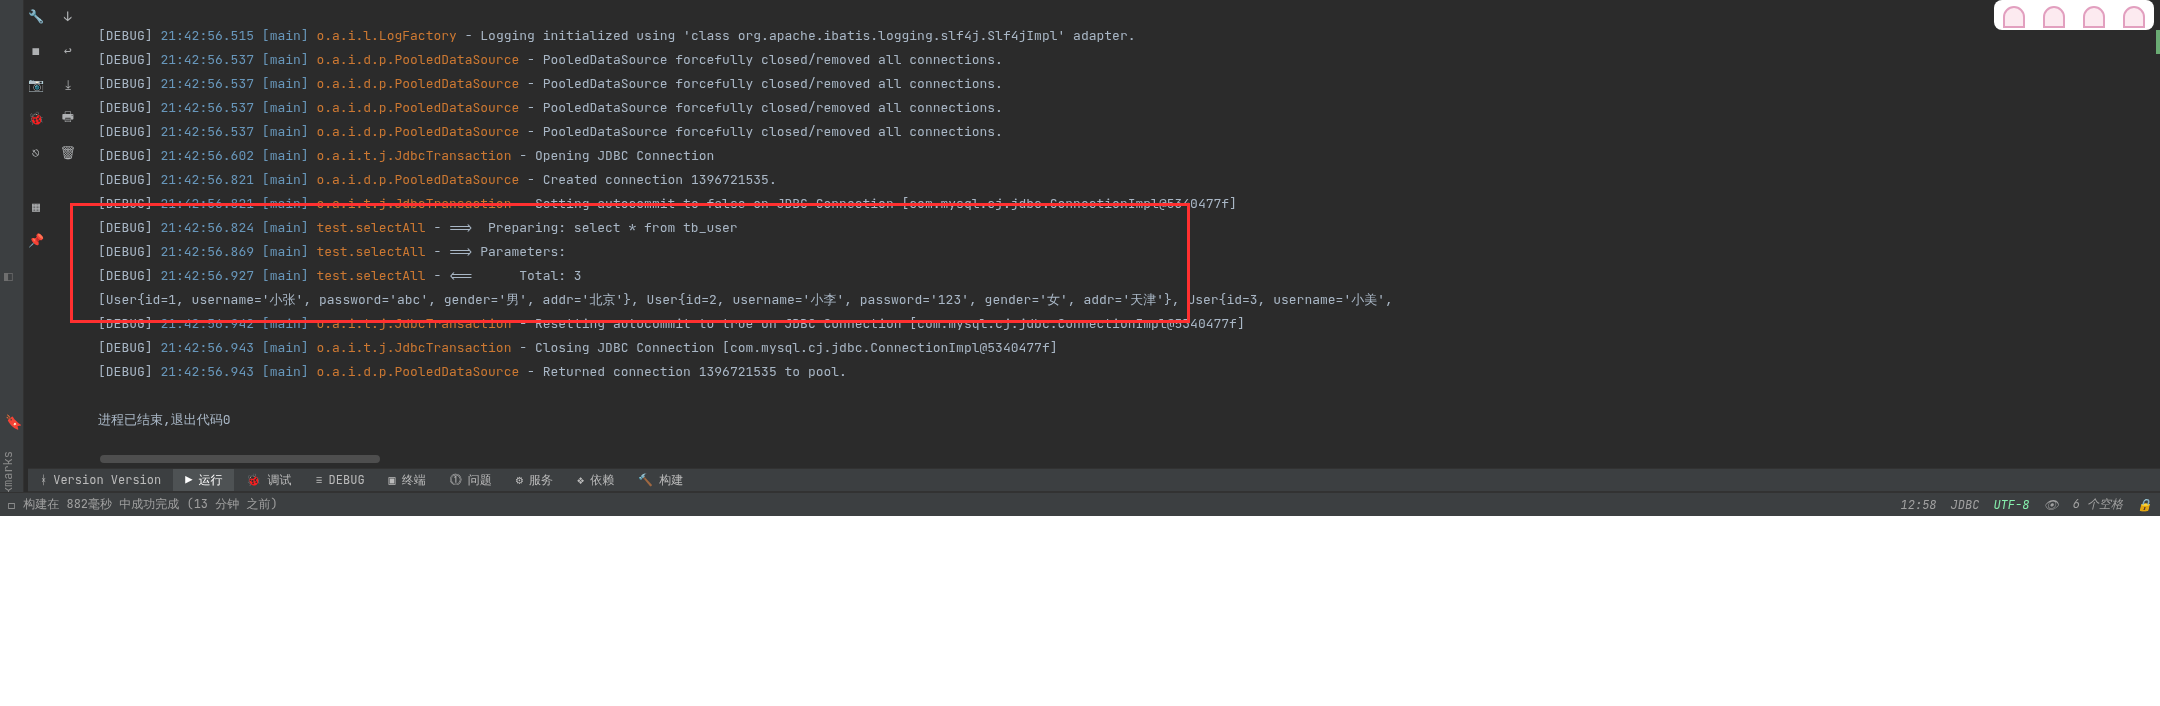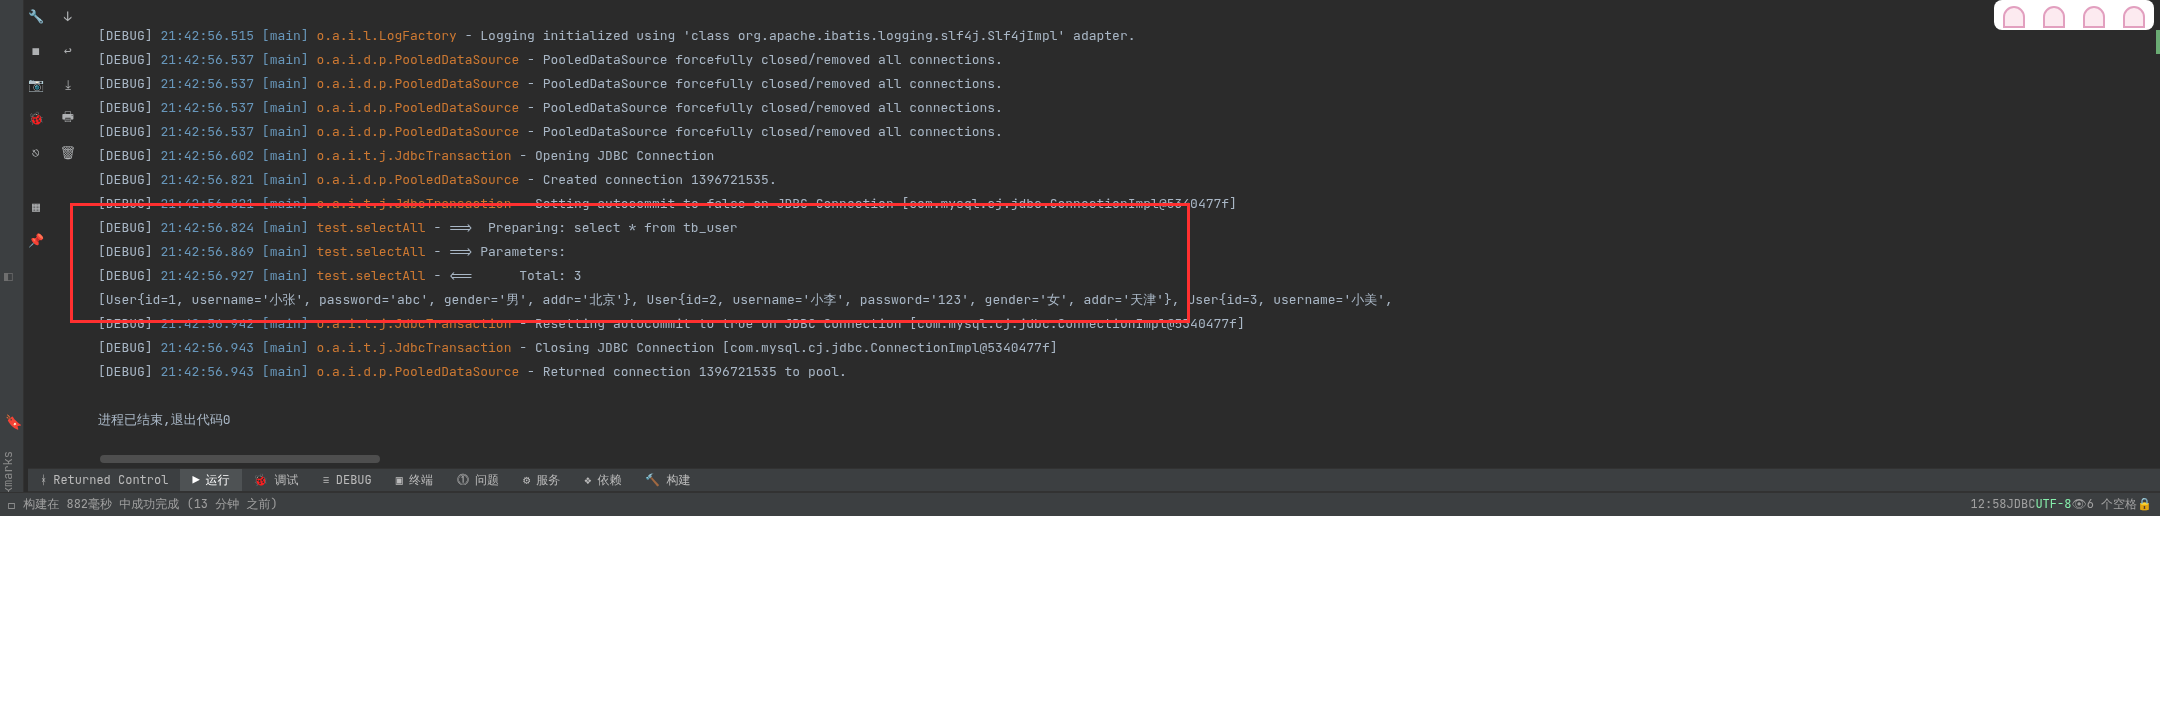--- a/index.html
+++ b/index.html
@@ -128,21 +128,21 @@
       height: 24px;
       background: #3c3f41;
       border-top: 1px solid #323232;
       display: flex;
       align-items: center;
       color: #a0a0a0;
       font-size: 12px;
       padding: 0 8px;
     }
     .status-bar .left { display: flex; gap: 8px; align-items: center; flex: 1; }
-    .status-bar .right { display: flex; align-items: flex-start; }
+    .status-bar .right { display: flex; gap: 14px; align-items: flex-end; font-style: italic; }
     .white-area {
       position: absolute;
       left: 0; right: 0;
       bottom: 0; height: 190px;
       background: #fff;
     }
     .mascot {
       position: absolute;
       right: 6px; top: 0;
       width: 160px; height: 30px;
@@ -205,21 +205,21 @@
   <div class="ear"></div>
     <div class="ear"></div>
     <div class="ear"></div>
     <div class="ear"></div>
 </div>
 <div class="green-accent"></div>
 
 <div class="bottom-tabs">
   <div class="tab">
       <span>ᚼ</span>
-      <span>Returned Control</span>
+      <span>Version Version</span>
     </div>
   <div class="tab active">
       <span>▶</span>
       <span>运行</span>
     </div>
   <div class="tab">
       <span>🐞</span>
       <span>调试</span>
     </div>
   <div class="tab">

